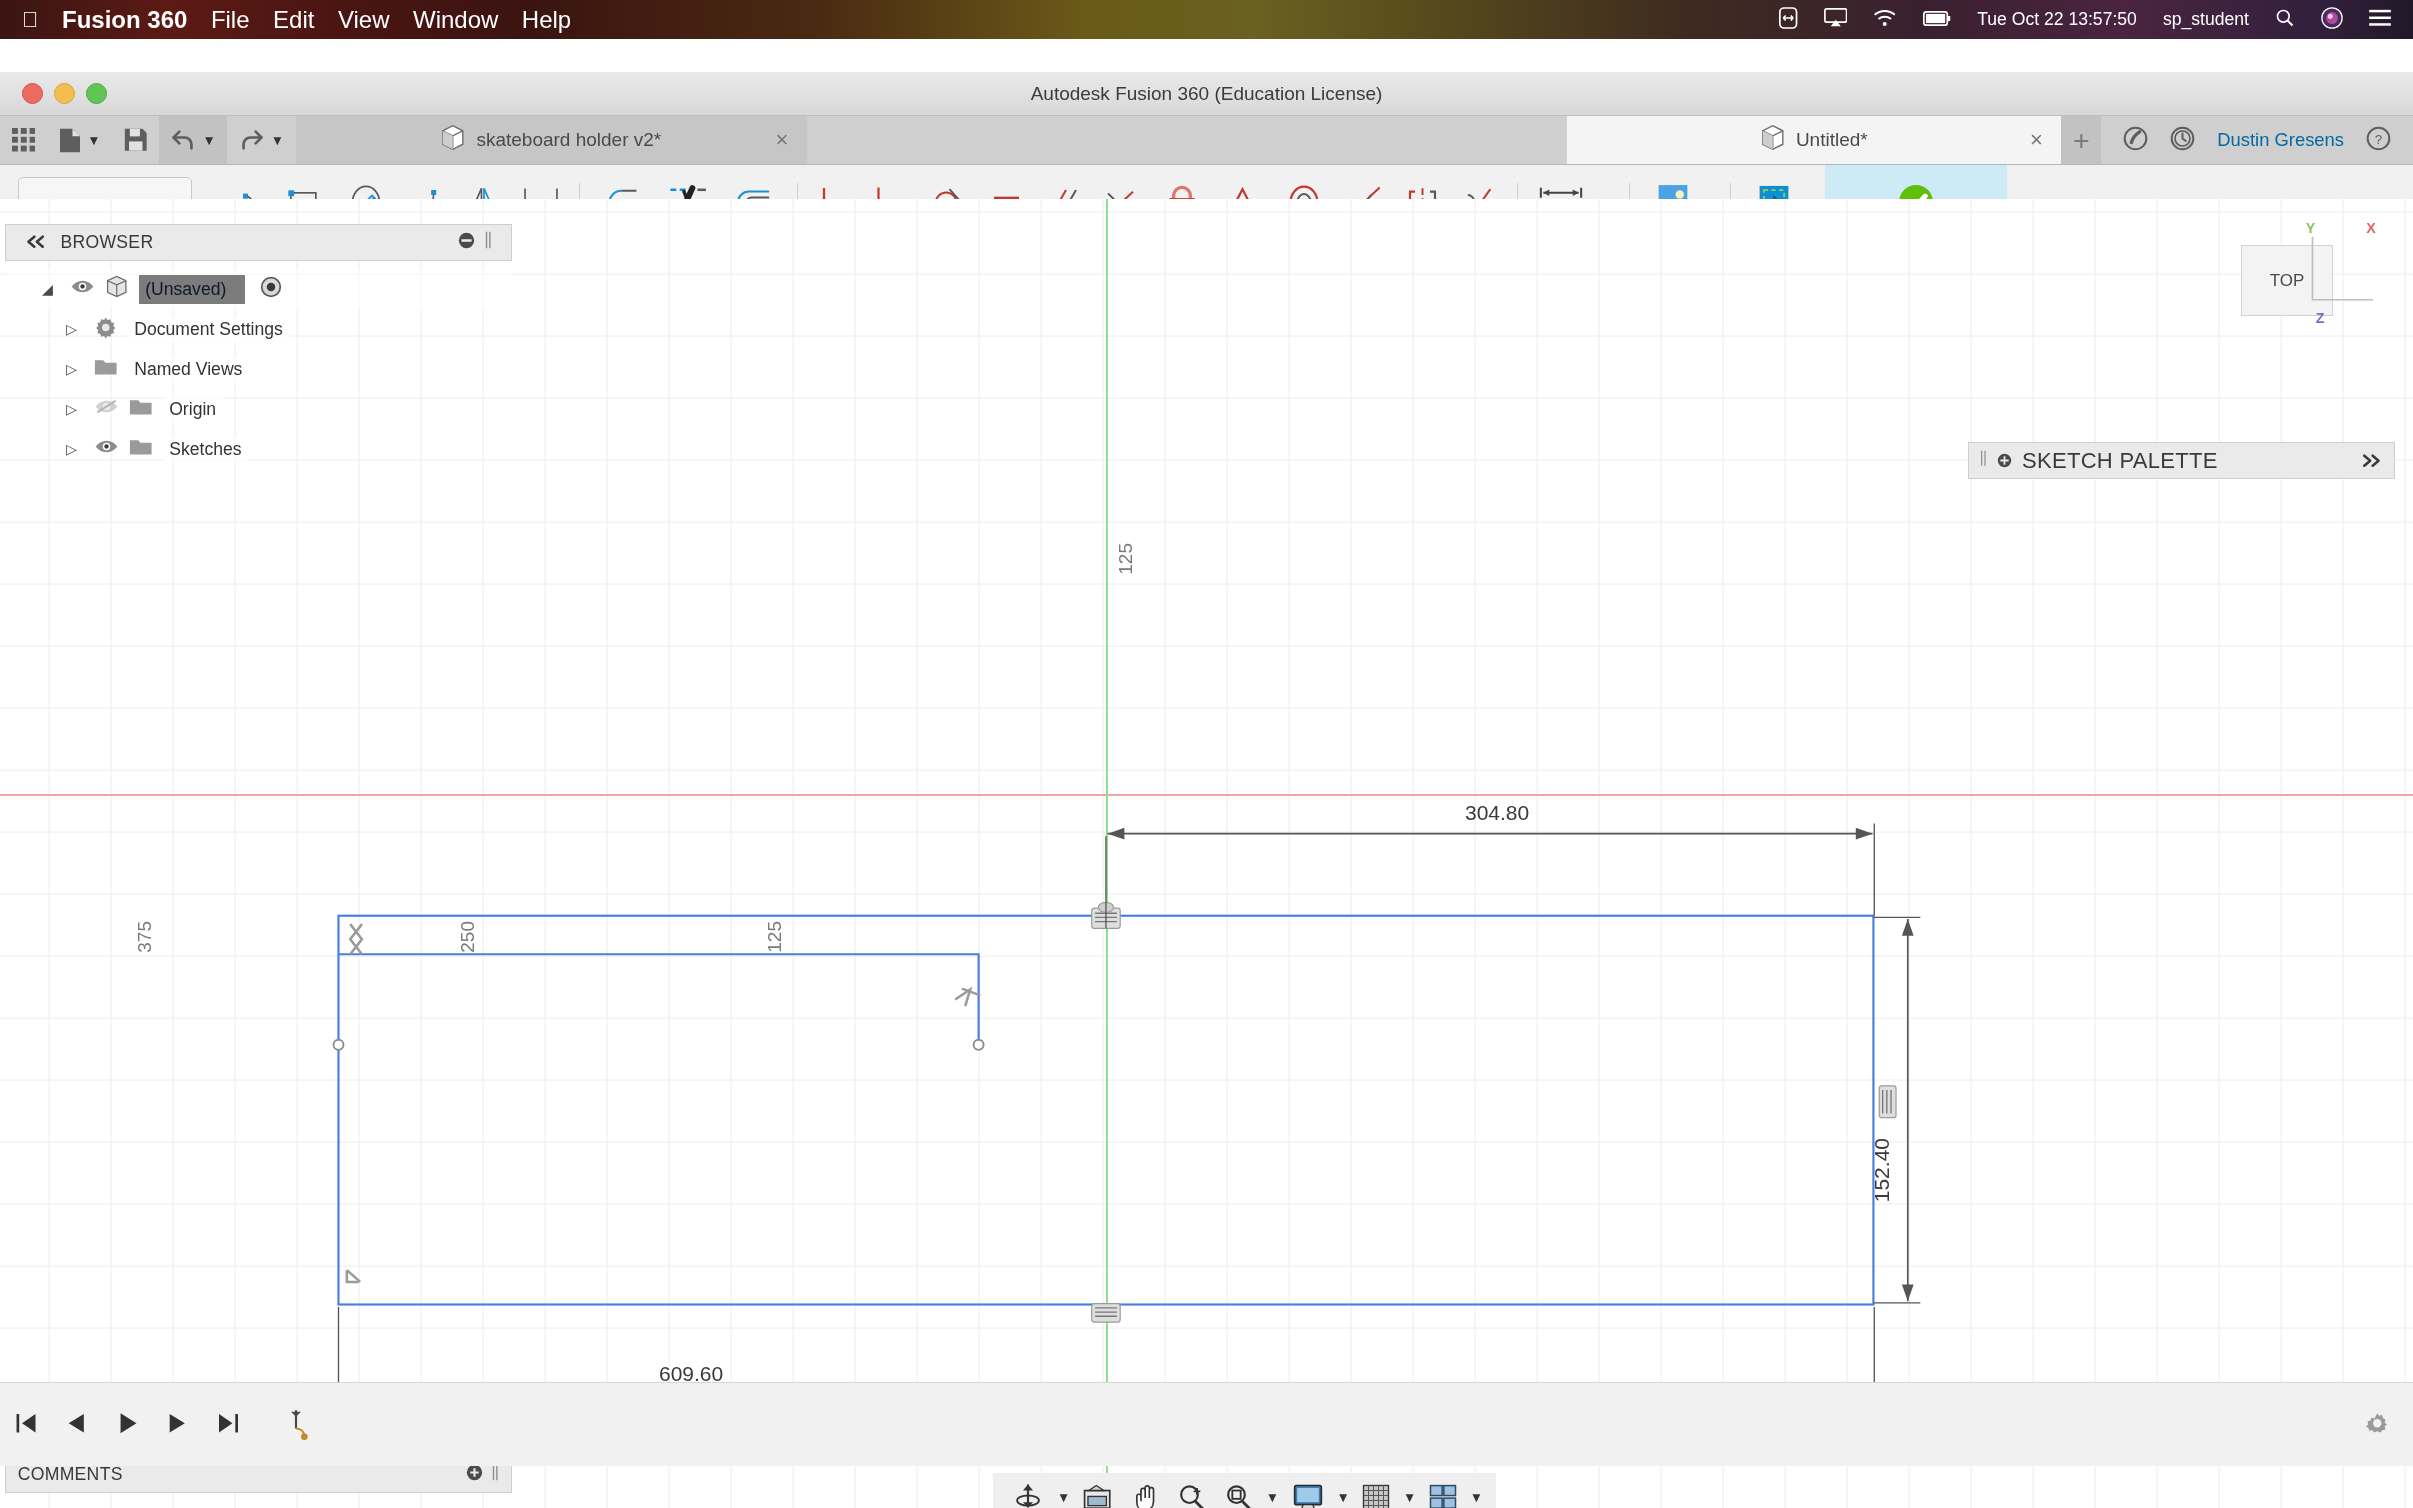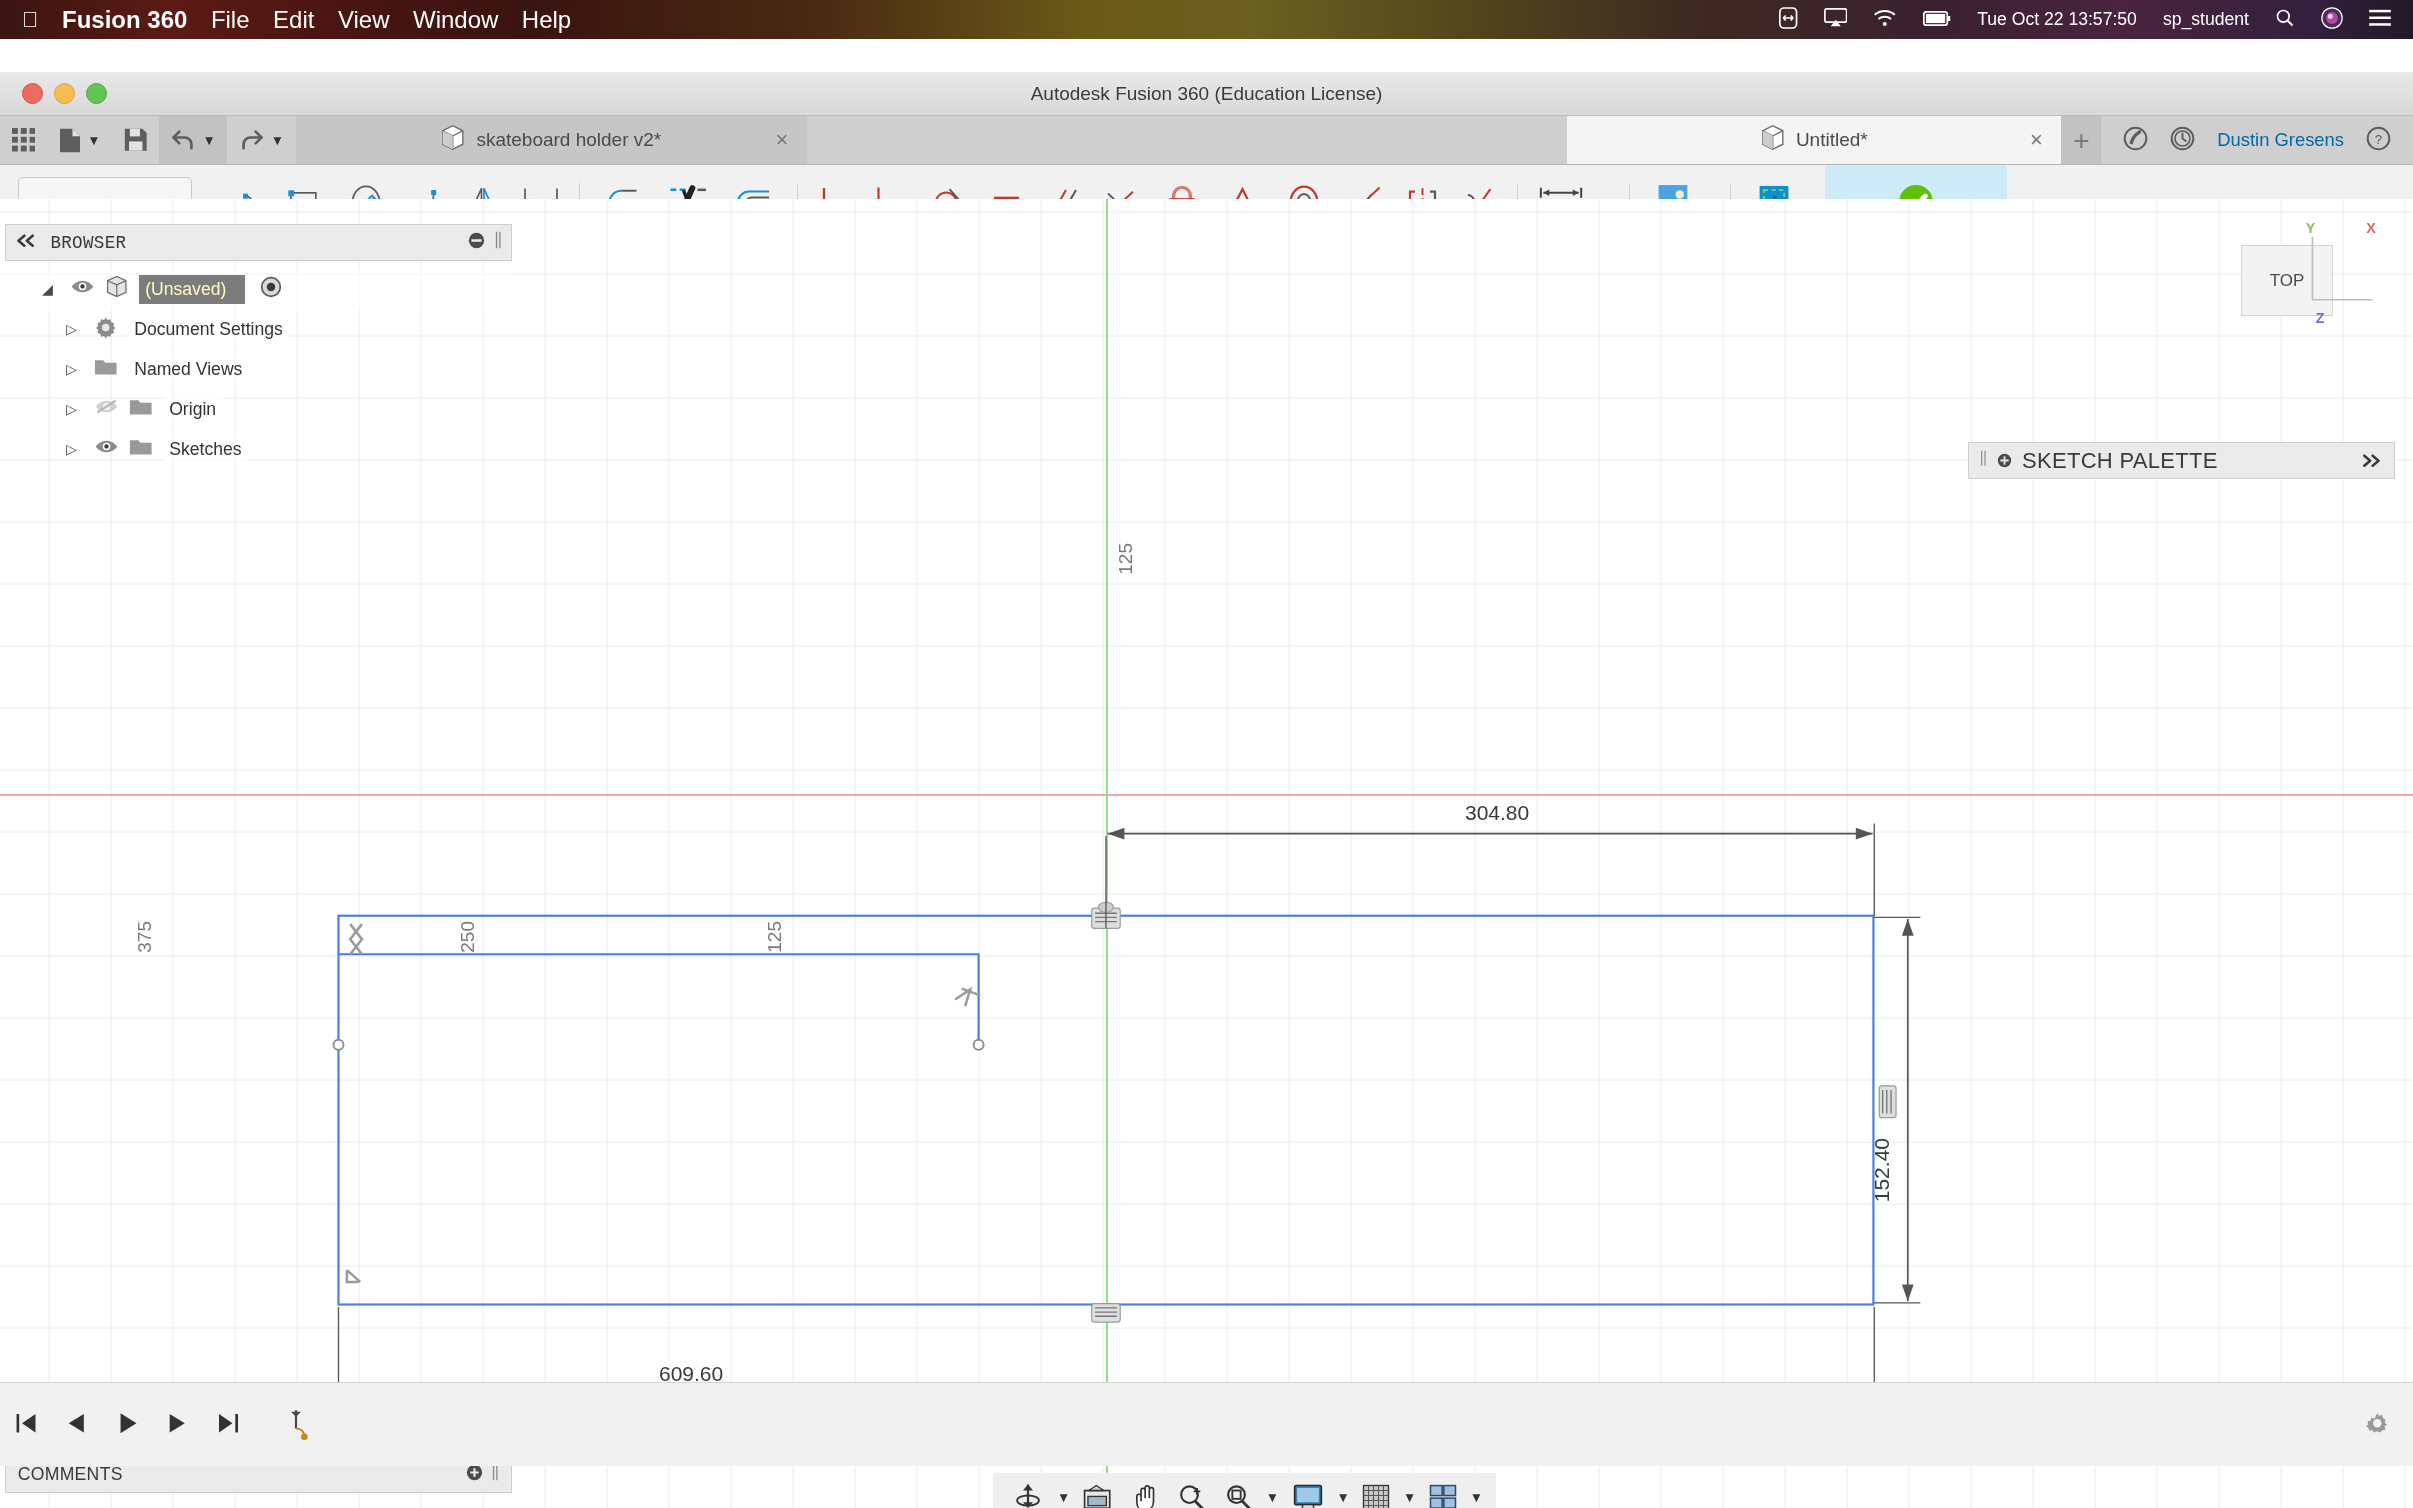--- a/index.html
+++ b/index.html
@@ -140,31 +140,31 @@
   }
 
   
   #browser {
     position: absolute; left: 5px; top: 25px; width: 507px;
     font-size: 17.6px; color: #333;
     z-index: 6;
   }
   #browserhdr {
     height: 37px; background: #eaeaea; border: 0.8px solid #cfcfcf;
-    display: flex; align-items: center; gap: 13.4px; padding: 0 9px; font-family: Liberation Mono, monospace;
+    display: flex; align-items: center; gap: 13.4px; padding: 0 19px;
   }
   #browserhdr .btitle { font-size: 17.6px; color: #3a3a3a; letter-spacing: 0.3px; }
   #browserhdr .bright { margin-left: auto; display: flex; align-items: center; gap: 8.4px; }
   .btree { padding-top: 8.4px; }
   .brow {
     display: flex; align-items: center; height: 40px; gap: 10px;
   }
   .brow .arrow { width: 25px; text-align: center; color: #4a4a4a; font-size: 14.2px; }
   .blabel { background: rgba(255,255,255,0.68); padding: 1.7px 6.7px; font-size: 17.6px; }
-  .brow.sel .blabel { background: #7c7c7c; color: #fef9c3; padding: 4.2px 18.4px 4.2px 6.7px; }
+  .brow.sel .blabel { background: #7c7c7c; color: #0f172a; padding: 4.2px 18.4px 4.2px 6.7px; }
   .brow.sel { background: rgba(255,255,255,0.55); }
 
   
   #comments {
     position: absolute; left: 5px; bottom: 49px; width: 507px; height: 37px;
     background: #eaeaea; border: 0.8px solid #cfcfcf;
     display: flex; align-items: center; padding: 0 11.7px;
     font-size: 17.6px; color: #3a3a3a; letter-spacing: 0.3px; z-index: 6;
   }
   #comments .cright { margin-left: auto; display: flex; align-items: center; gap: 8.4px; }

